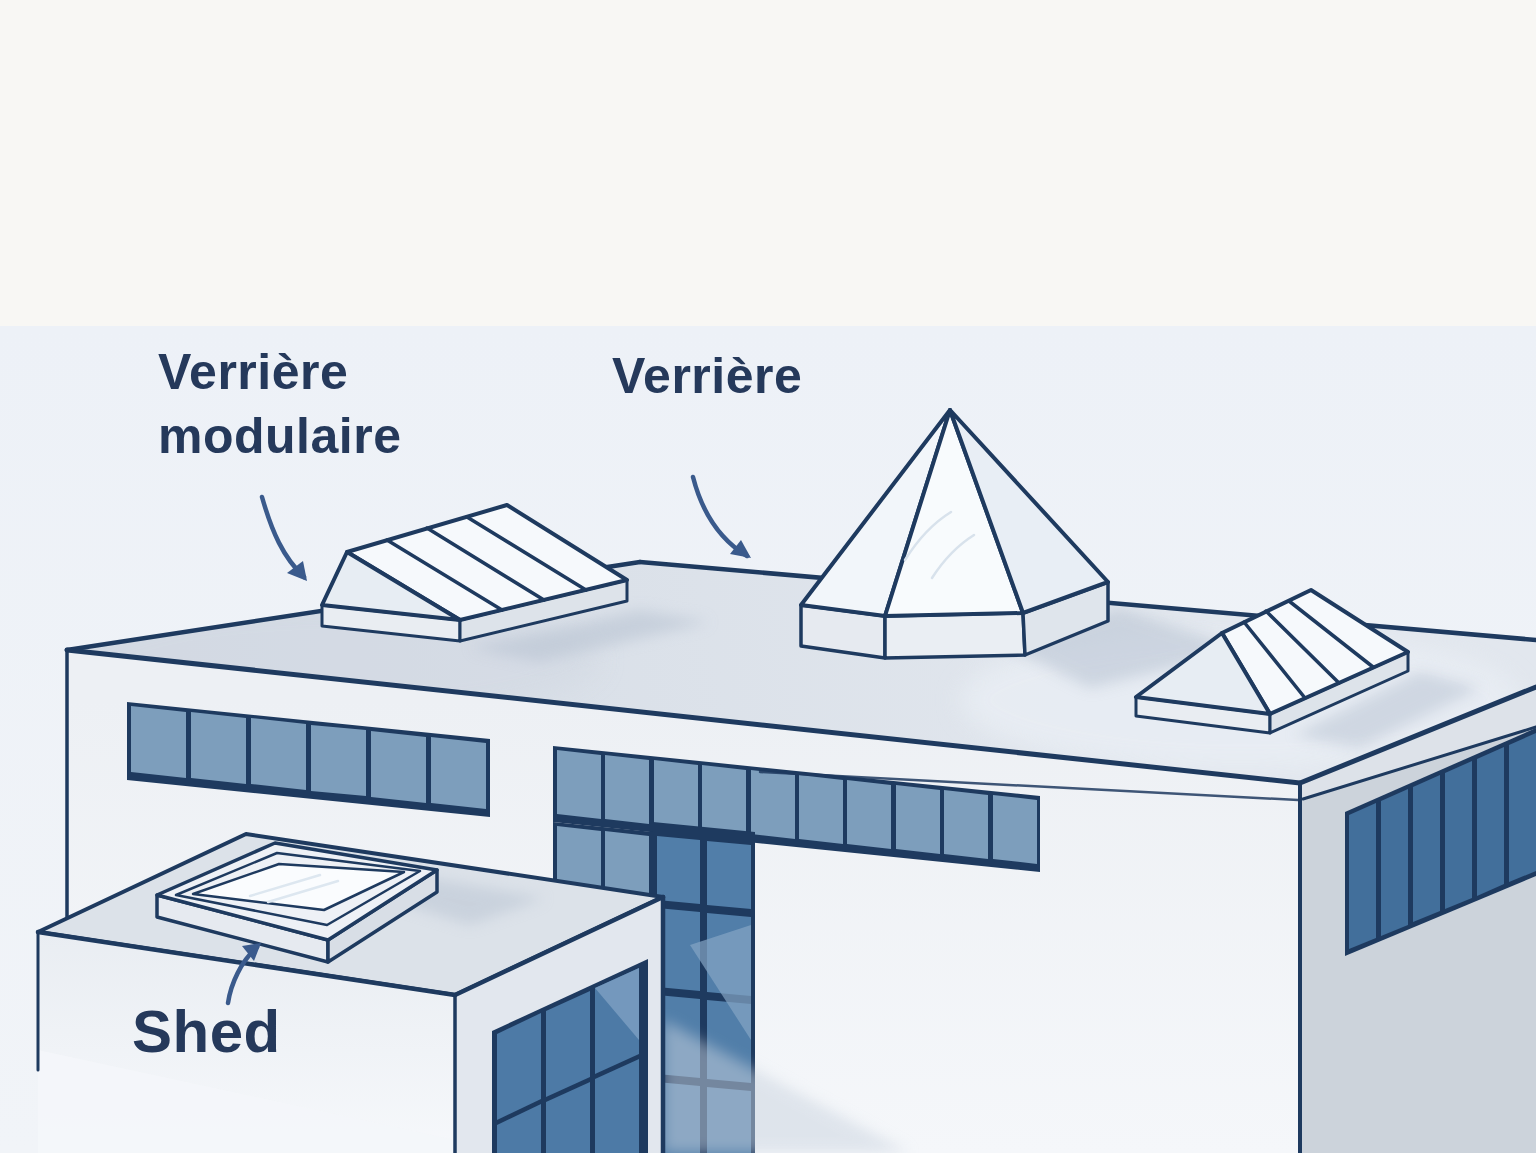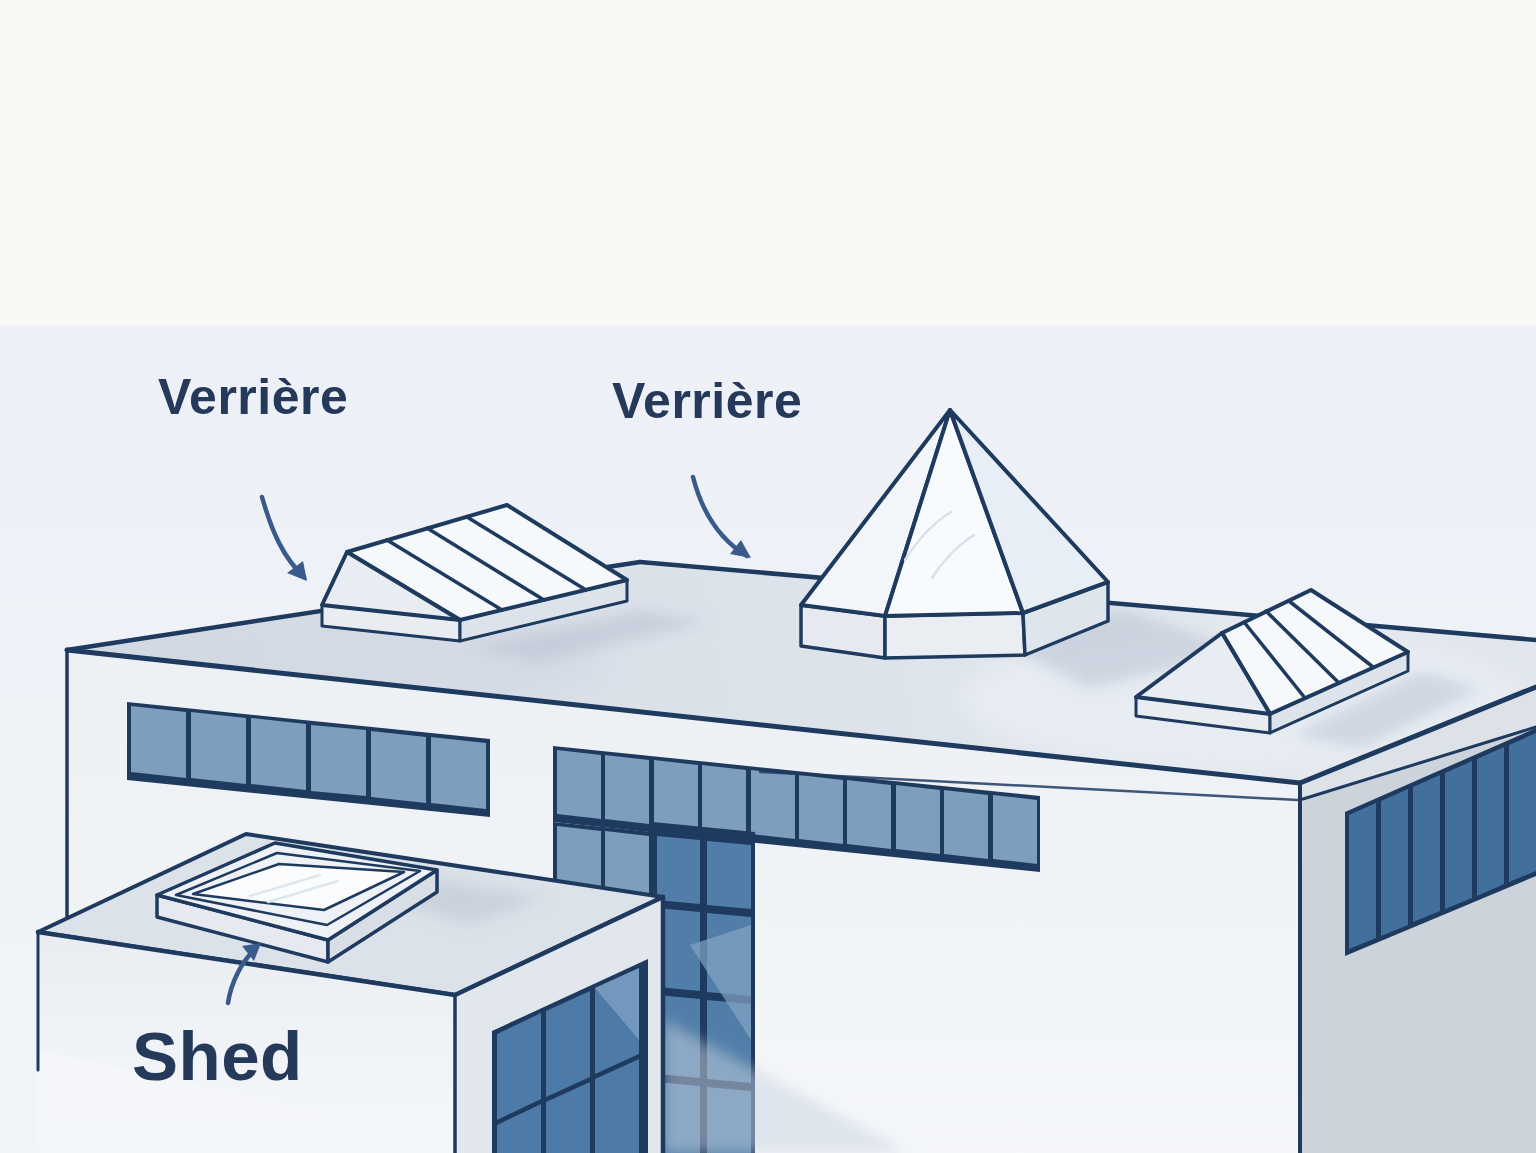--- a/index.html
+++ b/index.html
@@ -11,24 +11,24 @@
   }
   #scene-svg{position:absolute;left:0;top:0;}
   .label{
     position:absolute;
     font-weight:700;
     color:#25395b;
     letter-spacing:0.5px;
     white-space:nowrap;
     user-select:none;
   }
-  .label .line{display:block;margin-top:25px;}
+  .label .line{display:block;}
   #label-modulaire{left:158px;top:340px;font-size:50px;line-height:64px;}
   #label-atrium{left:612px;top:344px;font-size:50px;line-height:64px;}
-  #label-shed{left:132px;top:994px;font-size:69px;line-height:76px;}
+  #label-shed{left:132px;top:994px;font-size:60px;line-height:76px;}
 </style>
 </head>
 <body>
 
 <div id="stage">
 
 <svg id="scene-svg" width="1536" height="1153" viewBox="0 0 1536 1153">
   <defs>
     <filter id="soft" x="-40%" y="-40%" width="180%" height="180%">
       <feGaussianBlur stdDeviation="7"></feGaussianBlur>
@@ -214,20 +214,21 @@
     <polygon points="307,581 303,561 287,573" fill="#3a5a8c" stroke="none"></polygon>
     <path d="M693,477 C702,512 719,539 747,556"></path>
     <polygon points="751,558 741,540 730,554" fill="#3a5a8c" stroke="none"></polygon>
     <path d="M228,1003 C231,983 241,962 257,947"></path>
     <polygon points="261,943 242,946 254,961" fill="#3a5a8c" stroke="none"></polygon>
   </g>
 </svg>
 
   <div class="label" id="label-modulaire">
     <span class="line">Verrière</span>
+    <span class="line">modulaire</span>
   </div>
   <div class="label" id="label-atrium">
     <span class="line">Verrière</span>
   </div>
   <div class="label" id="label-shed">
     <span class="line">Shed</span>
   </div>
 </div>
 
 </body></html>

